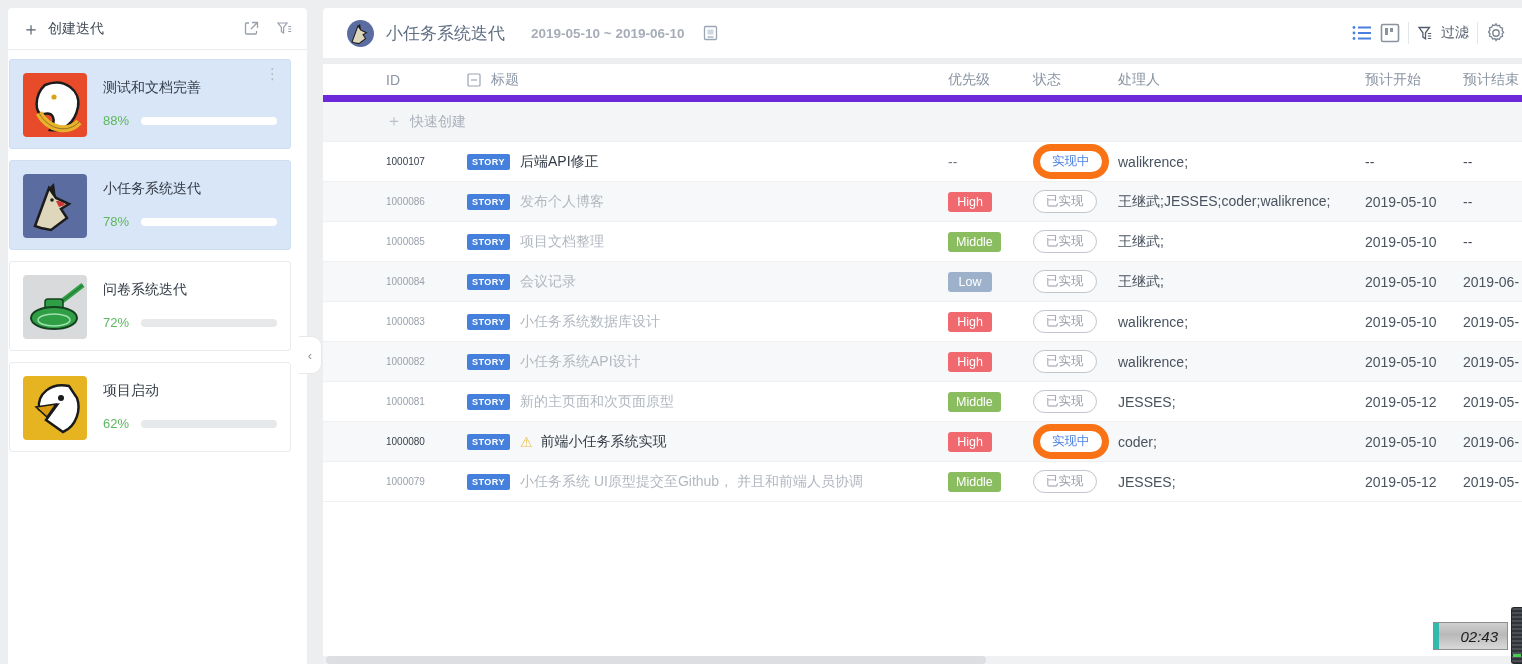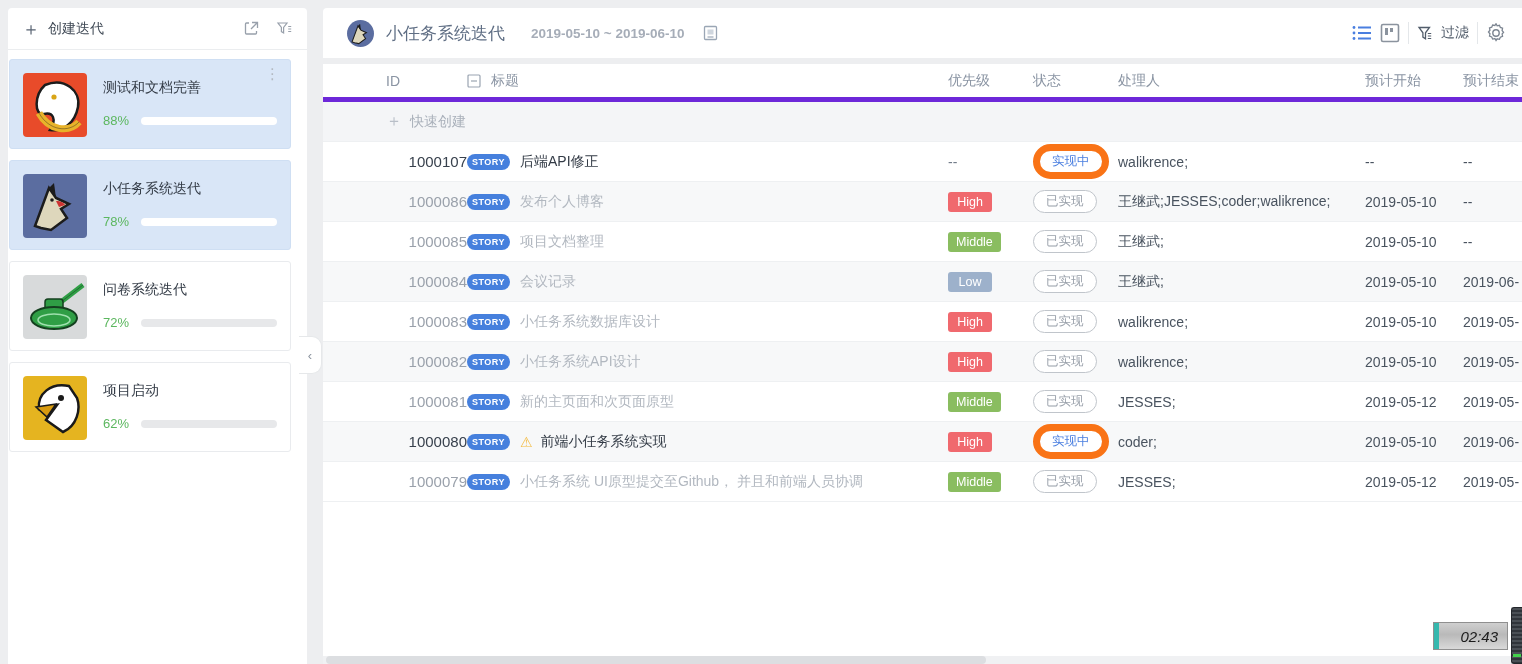--- a/index.html
+++ b/index.html
@@ -46,37 +46,37 @@
   .mh-icons { display:flex; align-items:center; gap:8px; }
   .mh-sep { width:1px; height:22px; background:#e4e7ea; }
   .mh-filter { display:flex; align-items:center; gap:7px; color:#525d6b; font-size:14px; cursor:pointer; }
   .icon-btn { cursor:pointer; display:flex; }
 
   
   .content { position:absolute; left:323px; top:64px; width:1199px; height:600px;
              background:#fff; overflow:hidden; }
   .trow { display:flex; align-items:center; height:40px; padding-left:63px;
           border-bottom:1px solid #eef0f2; white-space:nowrap; }
-  .thead { height:38px; color:#8a94a3; font-size:14px; border-bottom:5px solid #6d28d9; }
+  .thead { height:38px; color:#8a94a3; font-size:14px; border-bottom:7px solid #6d28d9; }
   .c-id { width:81px; flex:none; }
   .c-title { width:481px; flex:none; display:flex; align-items:center; min-width:0; overflow:hidden; }
   .c-pri { width:85px; flex:none; }
   .c-st { width:85px; flex:none; }
   .c-hand { width:240px; flex:none; overflow:hidden; }
   .c-start { width:104px; flex:none; padding-left:7px; }
   .c-end { flex:1; min-width:0; overflow:hidden; padding-left:1px; }
   .collapse-ic { color:#9aa4b1; margin-right:10px; display:flex; }
   .quick { background:#f4f5f7; color:#a9b0ba; font-size:14px; border-bottom:1px solid #eef0f2;
            cursor:pointer; }
   .quick .qplus { font-size:16px; color:#b9bfc8; margin-right:8px; }
   .row-striped { background:#f7f8f9; }
-  .cell-id { font-size:15px; color:#38414d;text-align:right; }
+  .cell-id { font-size:10px; color:#38414d; }
   .row-done .cell-id { color:#9aa1ab; }
   .story { background:#4680dd; color:#fff; font-size:9px; font-weight:bold; letter-spacing:.5px;
-           border-radius:8px; padding:3px 5px; margin-right:10px; flex:none; }
+           border-radius:2px; padding:3px 5px; margin-right:10px; flex:none; }
   .warn { color:#f3b93c; font-size:14px; margin-right:8px; }
   .cell-title { font-size:14px; color:#333b46; overflow:hidden; text-overflow:ellipsis; }
   .row-done .cell-title { color:#b2b8c0; }
   .pri-badge { display:inline-block; min-width:44px; text-align:center; color:#fff;
                font-size:12.5px; border-radius:3px; padding:3px 8px; }
   .pri-high { background:#f0696e; }
   .pri-middle { background:#8abd60; }
   .pri-low { background:#9db1cb; }
   .pri-none { color:#737d8a; font-size:14px; }
   .pill { display:inline-block; font-size:12.5px; border-radius:20px; padding:2px 12px;

